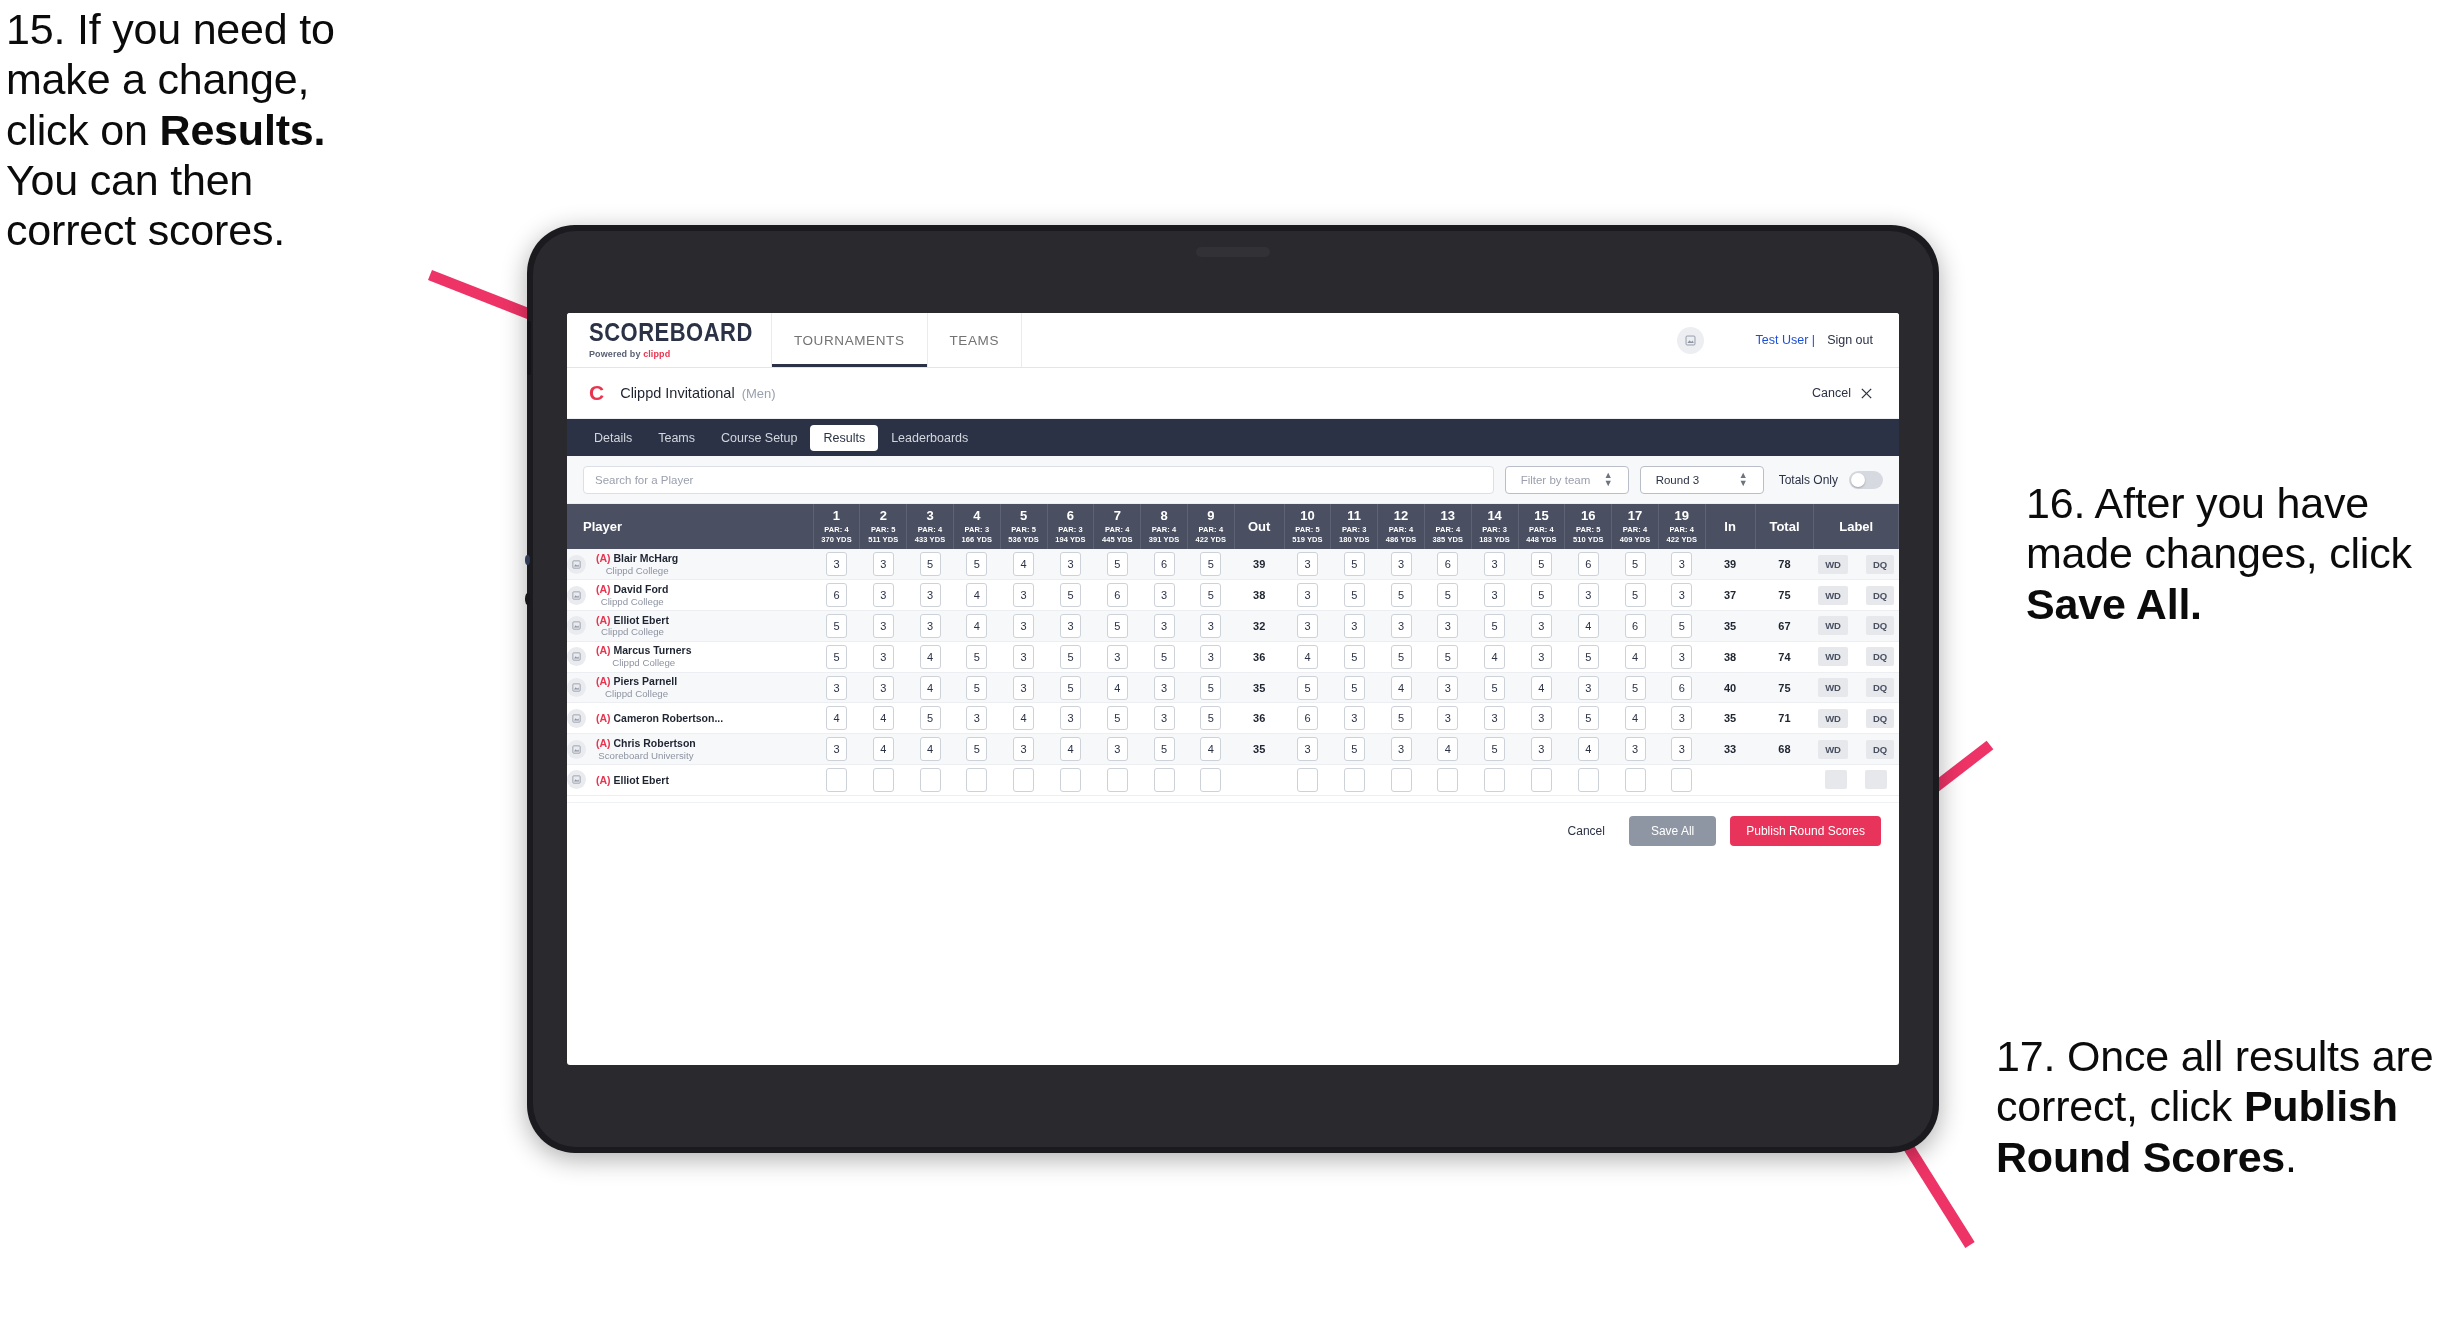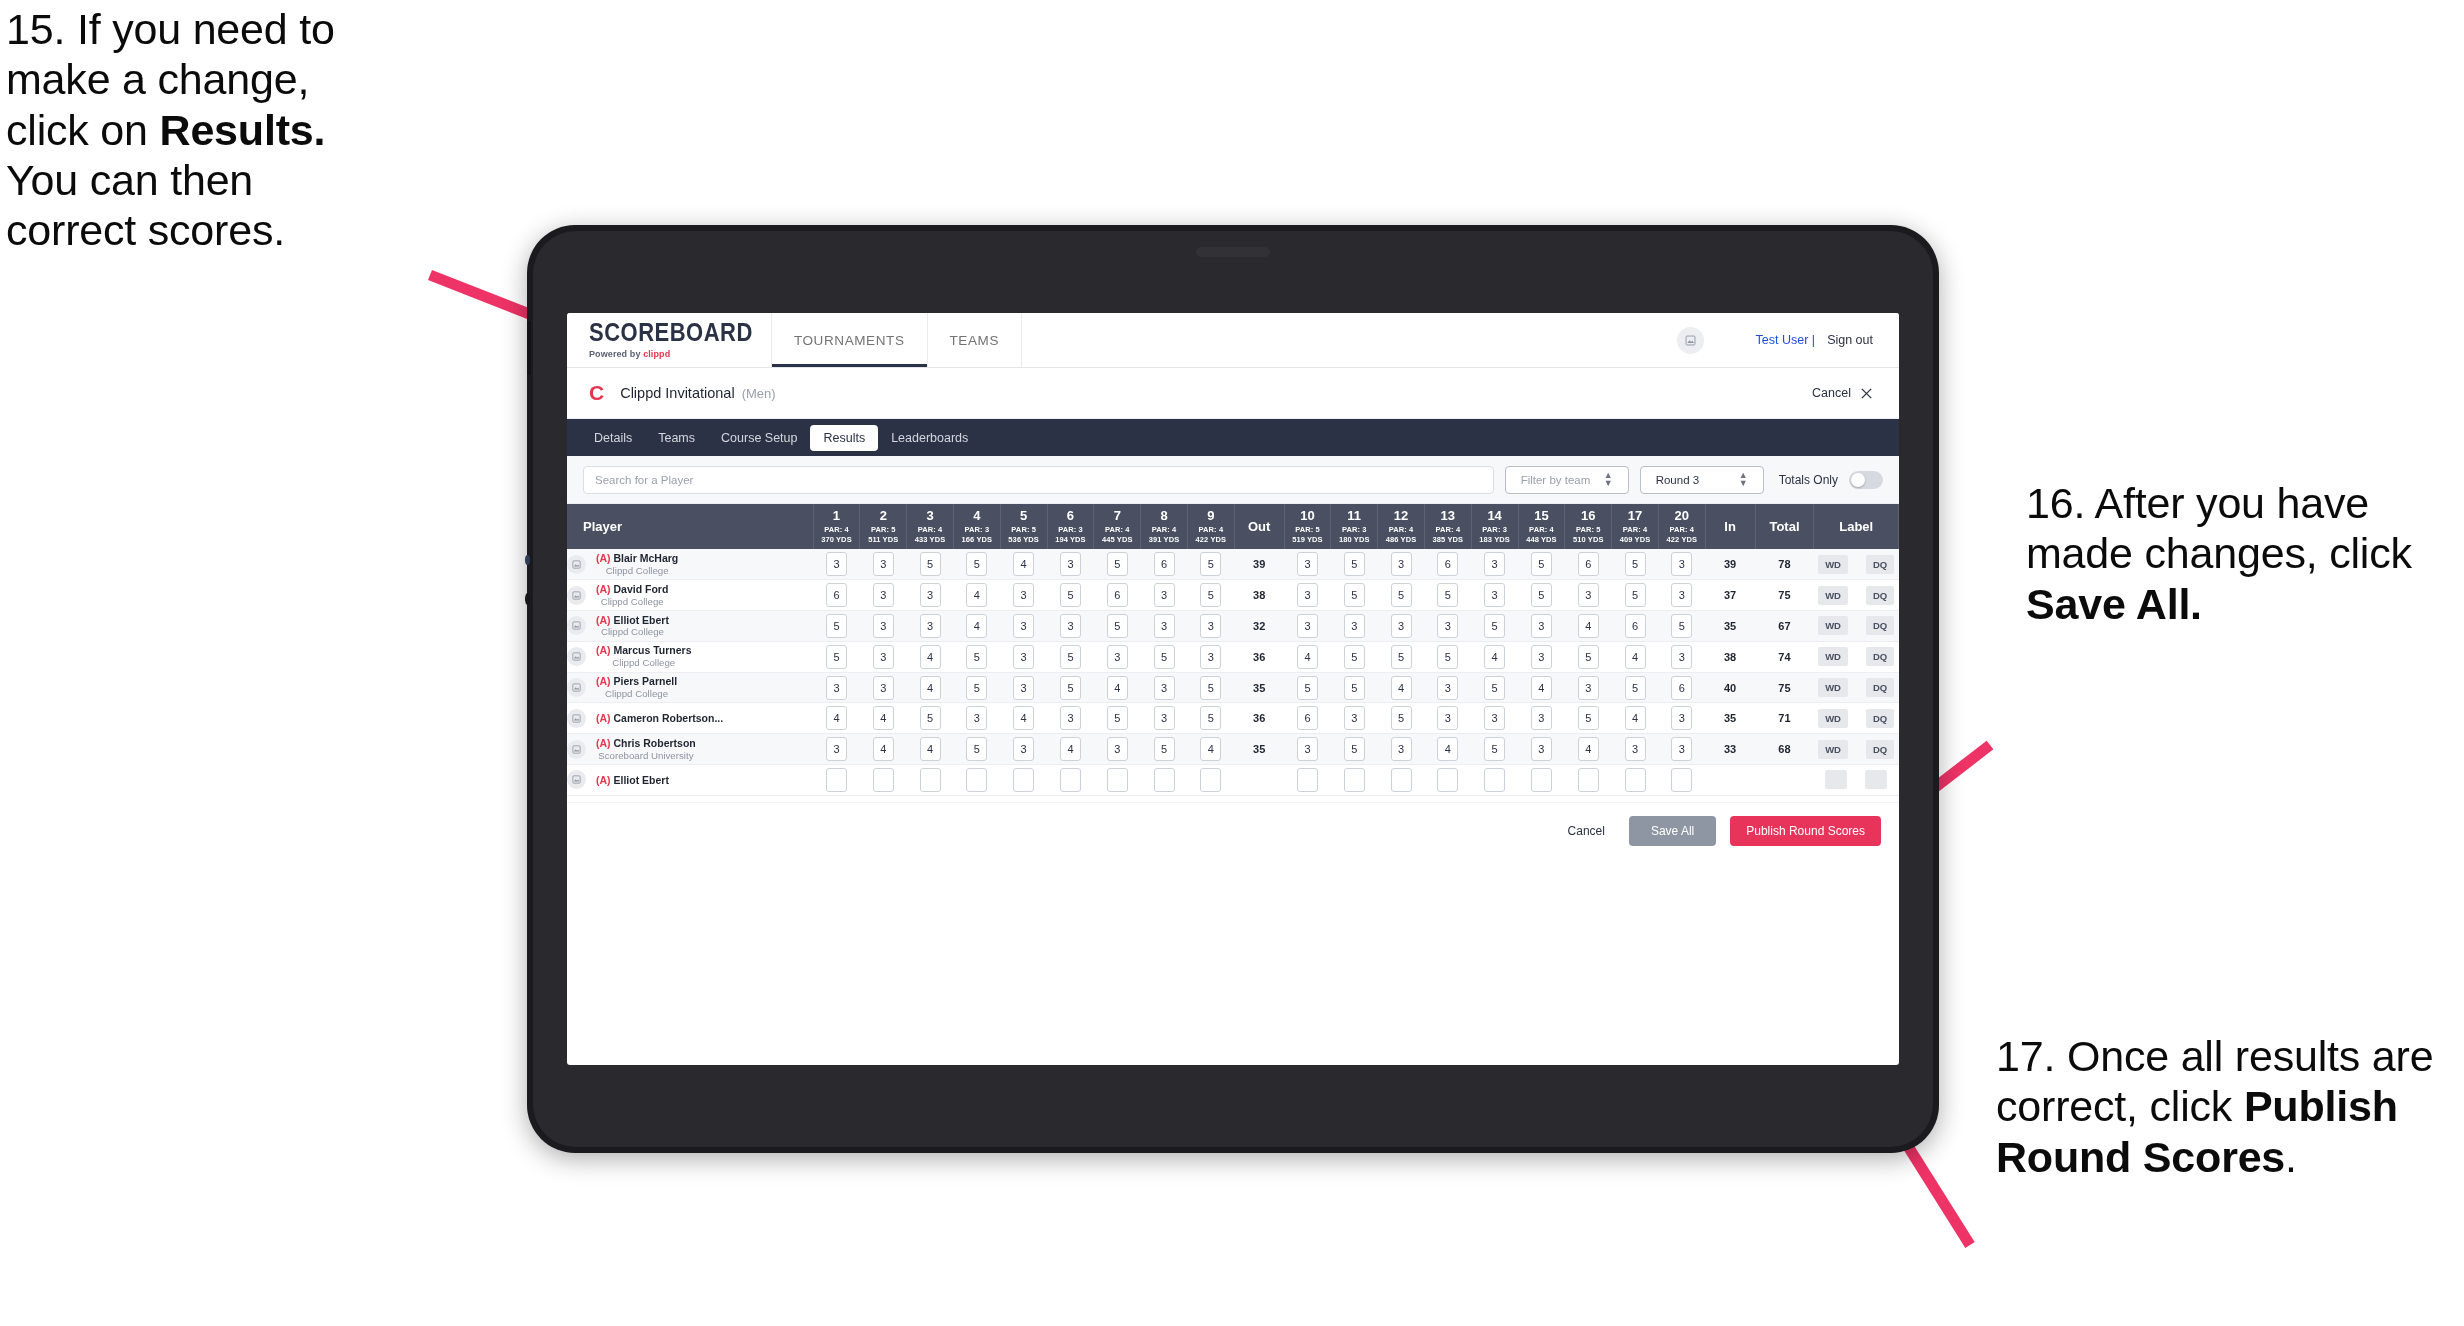--- a/index.html
+++ b/index.html
@@ -618,21 +618,21 @@
                 <div class="hole-num">16</div>
                 <div class="hole-par">PAR: 5</div>
                 <div class="hole-yds">510 YDS</div>
               </th>
               <th>
                 <div class="hole-num">17</div>
                 <div class="hole-par">PAR: 4</div>
                 <div class="hole-yds">409 YDS</div>
               </th>
               <th>
-                <div class="hole-num">20</div>
+                <div class="hole-num">19</div>
                 <div class="hole-par">PAR: 4</div>
                 <div class="hole-yds">422 YDS</div>
               </th>
               <th class="agg">In</th>
               <th class="agg">Total</th>
               <th class="agg">Label</th>
             </tr>
         </thead>
         <tbody id="score-body">
             <tr>

